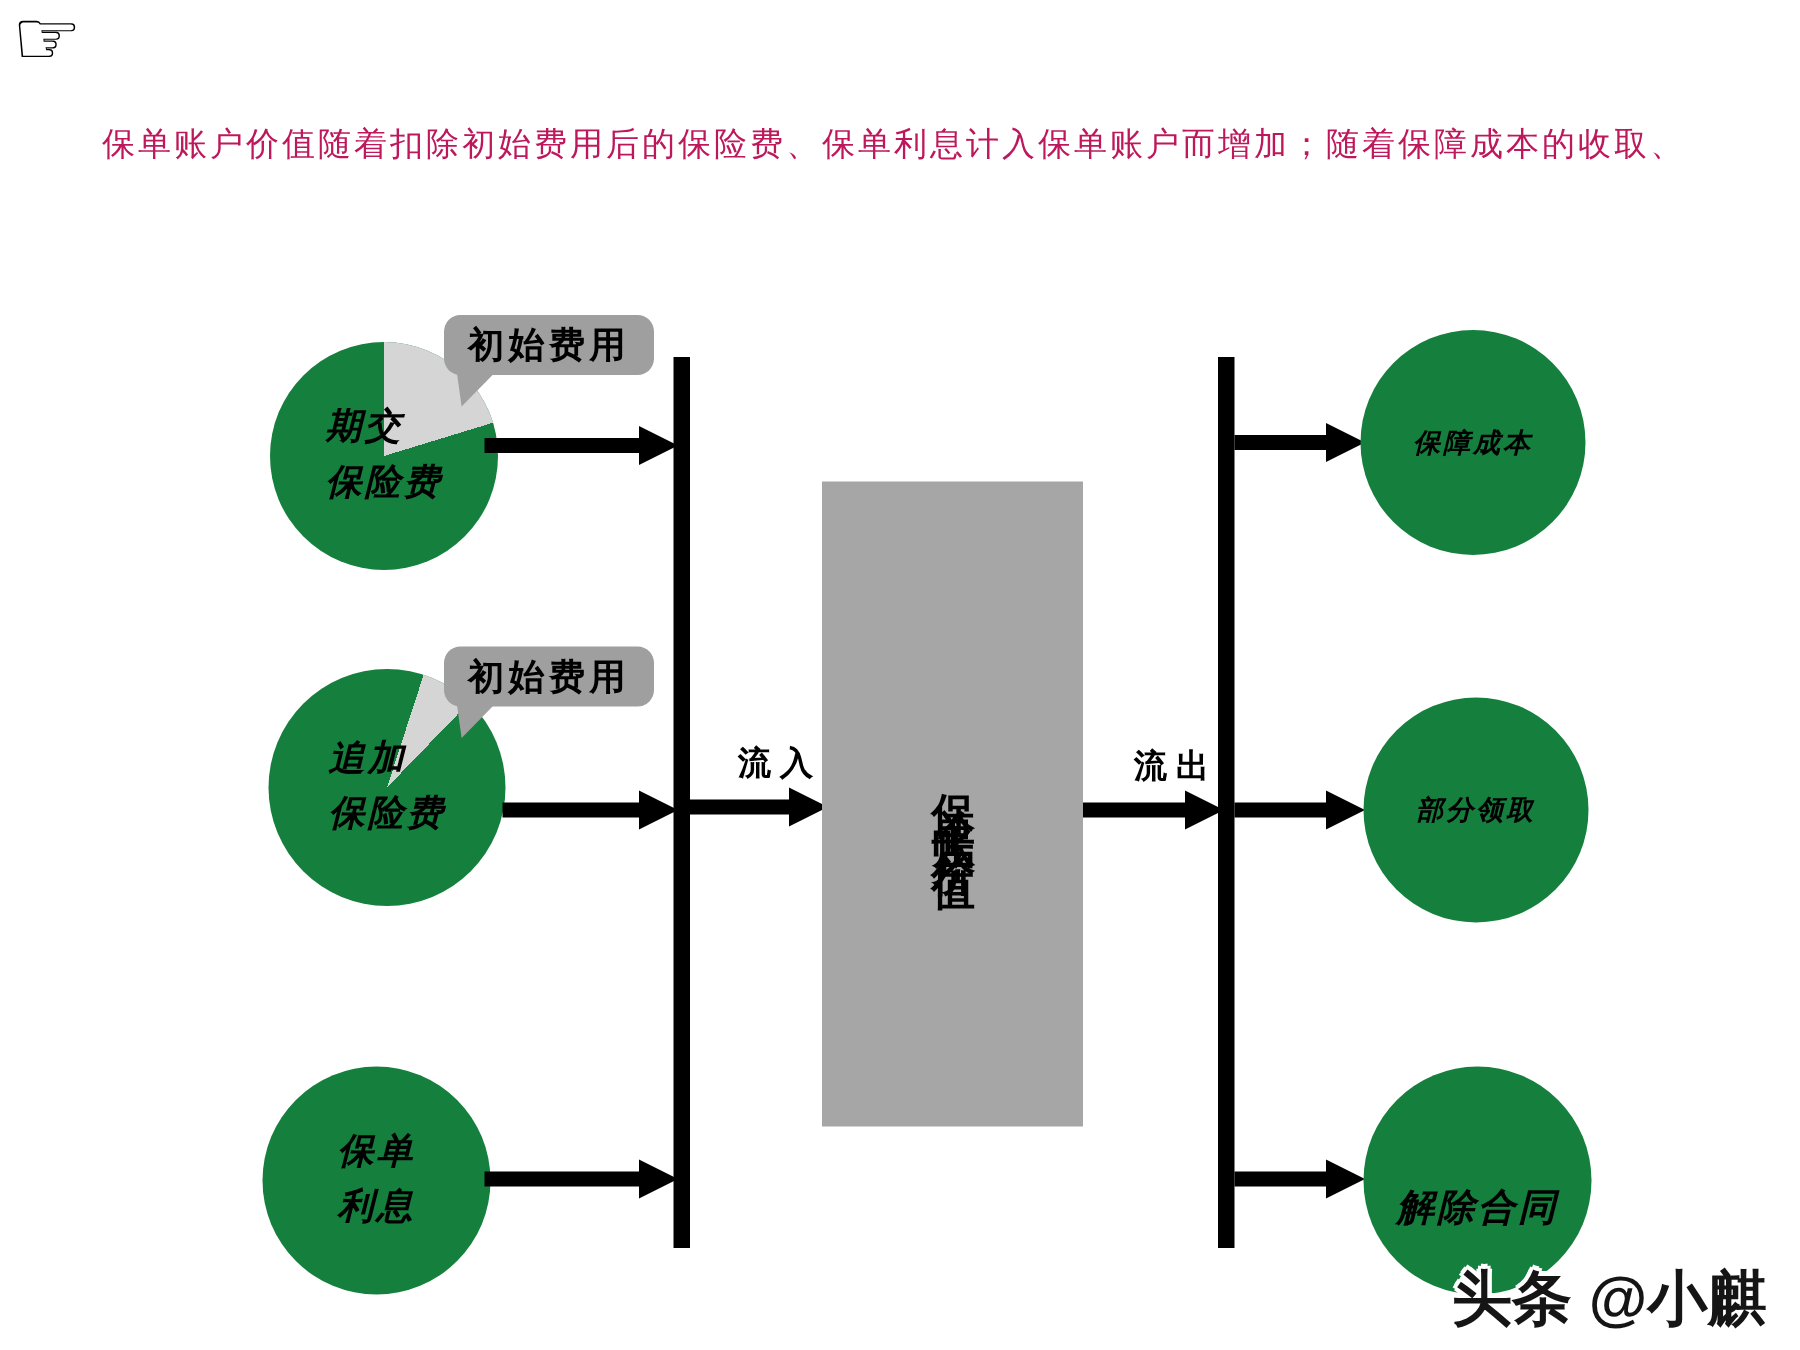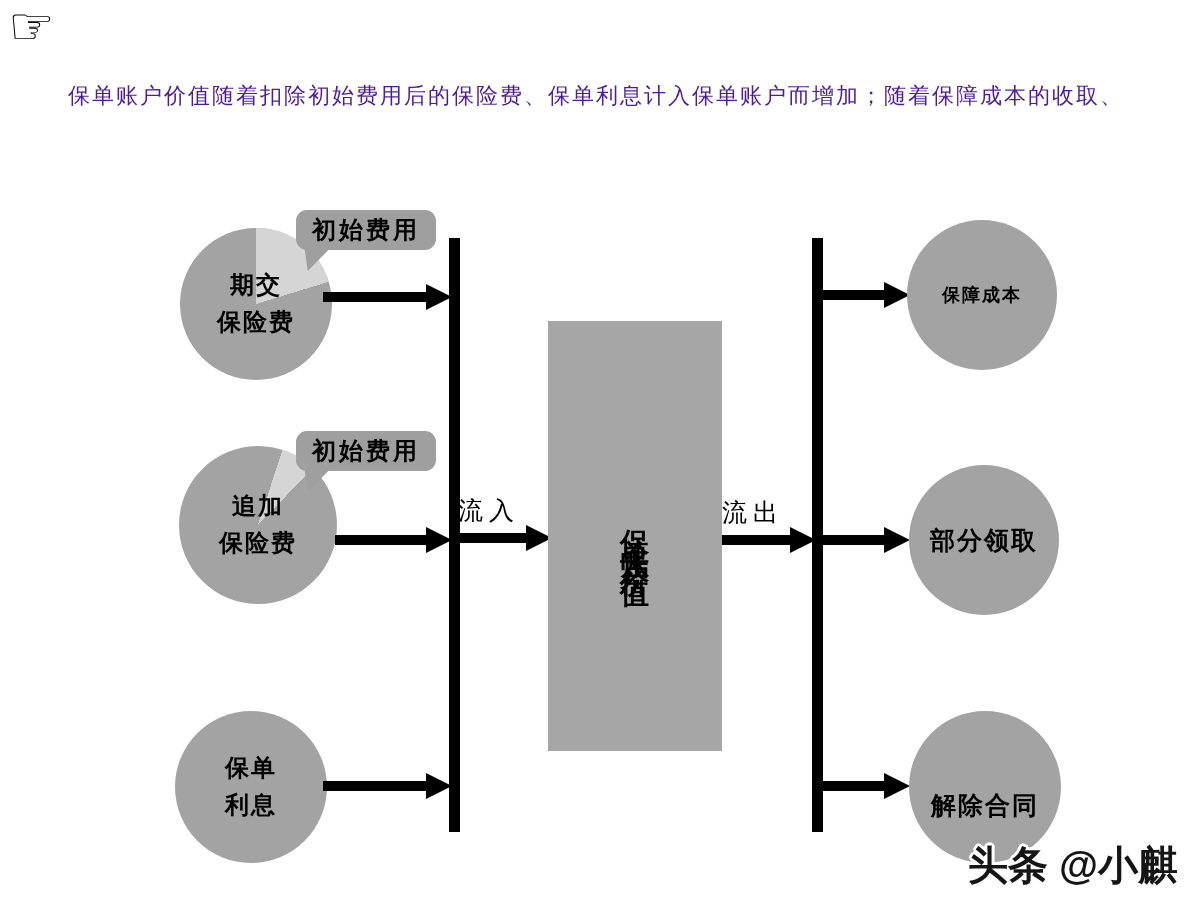--- a/index.html
+++ b/index.html
@@ -8,45 +8,45 @@
 
   
   .header{position:absolute;left:8px;top:2px;display:flex;align-items:center;gap:8px;}
   .hand{font-size:52px;line-height:48px;font-weight:bold;color:#000;
         font-family:"DejaVu Sans",sans-serif;}
   .title{font-size:25px;font-weight:bold;letter-spacing:2px;margin:0;
          font-family:"Liberation Serif","DejaVu Serif",serif;}
 
   
   .para{position:absolute;left:68px;top:76px;width:1120px;font-size:22px;
-        letter-spacing:2px;color:#4c1d95;}
+        letter-spacing:2px;color:#be185d;}
   .pline{display:block;height:57px;line-height:40px;}
 
   
   .vbar{position:absolute;width:11px;background:#000;}
   .aline{position:absolute;height:10px;background:#000;}
   .ahead{position:absolute;width:0;height:0;border-top:13px solid transparent;
          border-bottom:13px solid transparent;border-left:26px solid #000;}
-  .circle{position:absolute;border-radius:50%;background:#a3a3a3;display:flex;
-          align-items:center;justify-content:center;text-align:center;}
+  .circle{position:absolute;border-radius:50%;background:#15803d;display:flex;
+          align-items:center;justify-content:center;text-align:left;font-style:italic;}
   .clabel{font-size:24px;font-weight:bold;line-height:37px;letter-spacing:2px;position:relative;z-index:2;}
   .slice{position:absolute;inset:0;border-radius:50%;z-index:1;}
   .slice-wide{background:conic-gradient(from 0deg,#d5d5d5 0deg 73deg,rgba(0,0,0,0) 73deg 360deg);}
   .slice-narrow{background:conic-gradient(from 0deg,rgba(0,0,0,0) 0deg 18deg,#d5d5d5 18deg 44deg,rgba(0,0,0,0) 44deg 360deg);}
   .callout{position:absolute;background:#9f9f9f;border-radius:11px;padding:4px 16px;
            font-size:24px;font-weight:bold;letter-spacing:3px;z-index:3;}
   .tail{position:absolute;left:10px;bottom:-19px;width:0;height:0;
         border-top:23px solid #9f9f9f;border-right:30px solid transparent;
         transform:rotate(-8deg);}
   .centerbox{position:absolute;left:548px;top:321px;width:174px;height:430px;
              background:#a6a6a6;display:flex;align-items:center;justify-content:center;}
   .vtext{writing-mode:vertical-rl;text-orientation:upright;font-size:29px;font-weight:bold;
          letter-spacing:10px;}
-  .flowlabel{position:absolute;width:90px;text-align:left;font-size:25px;
-             font-weight:normal;letter-spacing:6px;}
+  .flowlabel{position:absolute;width:90px;text-align:right;font-size:22px;
+             font-weight:bold;letter-spacing:6px;}
 
   
   .watermark{position:absolute;left:968px;top:838px;z-index:6;font-size:40px;font-weight:bold;
              color:#151515;font-family:"Liberation Sans","DejaVu Sans",sans-serif;
              text-shadow:3px 0 0 #fff,-3px 0 0 #fff,0 3px 0 #fff,0 -3px 0 #fff,
                          2px 2px 0 #fff,-2px -2px 0 #fff,2px -2px 0 #fff,-2px 2px 0 #fff;}
 </style>
 </head>
 <body>
 
@@ -125,21 +125,21 @@
     <div class="ahead" style="left:884px;top:527px;"></div>
 
     <div class="aline" style="left:823px;top:781px;width:69px;"></div>
     <div class="ahead" style="left:884px;top:773px;"></div>
 
     <div class="circle" style="left:907px;top:220px;width:150px;height:150px;">
       <div class="clabel" style="font-size:18px;">保障成本</div>
     </div>
 
     <div class="circle" style="left:909px;top:465px;width:150px;height:150px;">
-      <div class="clabel" style="font-size:25px;">部分领取</div>
+      <div class="clabel" style="font-size:18px;">部分领取</div>
     </div>
 
     <div class="circle" style="left:909px;top:711px;width:152px;height:152px;">
       <div class="clabel" style="font-size:25px;margin-top:37px;">解除合同</div>
     </div>
 
   </div>
 
   <div class="watermark">头条 @小麒保</div>
 

